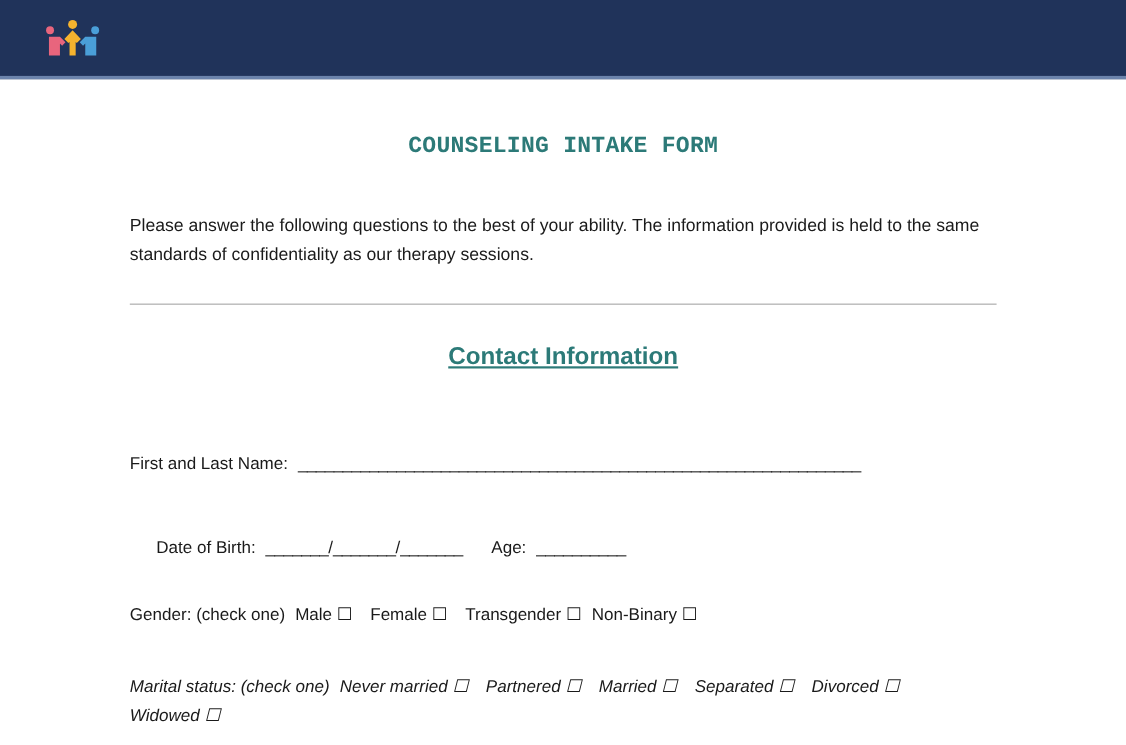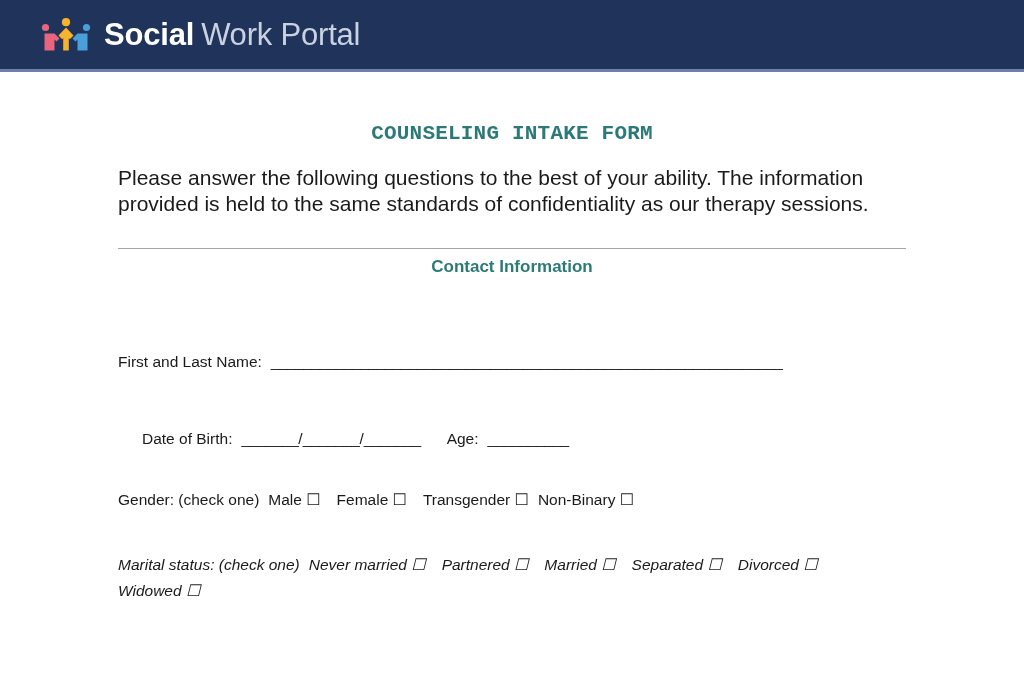--- a/index.html
+++ b/index.html
@@ -68,38 +68,39 @@
     text-align: center;
     color: #2c7a78;
     font-size: 21px;
     font-weight: 700;
     letter-spacing: 0.2px;
     margin: 50px 0 0 0;
     font-family: Liberation Mono, monospace;
   }
 
   .intro {
-    font-size: 21px;
+    font-size: 16px;
     line-height: 26px;
-    margin: 20px 0 0 0;
+    margin: 48px 0 0 0;
     color: #1a1a1a;
   }
 
   .divider {
     border: 0;
     border-top: 1px solid #a6a6a6;
     margin: 31px 0 0 0;
   }
 
   .section-heading {
     text-align: center;
     color: #2c7a78;
-    font-size: 17px;
+    font-size: 22px;
     font-weight: 700;
-    margin: 8px 0 0 0;
+    margin: 34px 0 0 0;
+    text-decoration: underline;
   }
 
   .field-row {
     font-size: 15.5px;
     line-height: 26px;
     color: #1a1a1a;
     white-space: nowrap;
   }
   .row-name   { margin-top: 72px; }
   .row-dob    { margin-top: 51px; margin-left: 24px; }
@@ -125,23 +126,20 @@
 
       <circle cx="7.5" cy="10.5" r="3.6" fill="#e8657d"></circle>
       <path d="M6.5 16.5 L16.5 16.5 L21.5 21.5 L18.5 24.5 L16.5 22.5 L16.5 33.5 L6.5 33.5 Z" fill="#e8657d"></path>
 
       <circle cx="48.5" cy="10.5" r="3.6" fill="#4a9fd8"></circle>
       <path d="M49.5 16.5 L39.5 16.5 L34.5 21.5 L37.5 24.5 L39.5 22.5 L39.5 33.5 L49.5 33.5 Z" fill="#4a9fd8"></path>
 
       <circle cx="28" cy="5.2" r="4.1" fill="#f5b32e"></circle>
       <path d="M28 10.5 L35.5 18.5 L31.8 22.2 L30.8 21.1 L30.8 33.5 L25.2 33.5 L25.2 21.1 L24.2 22.2 L20.5 18.5 Z" fill="#f5b32e"></path>
     </svg>
-    <div class="brand-text">
-      <span class="brand-strong">Social</span><span class="brand-light">Work Portal</span>
-    </div>
   </div>
 </div>
 
 <div class="doc">
   <div class="doc-inner">
 
     <h1 class="form-title">COUNSELING INTAKE FORM</h1>
 
     <p class="intro">Please answer the following questions to the best of your ability. The information provided is held to the same standards of confidentiality as our therapy sessions.</p>
 

